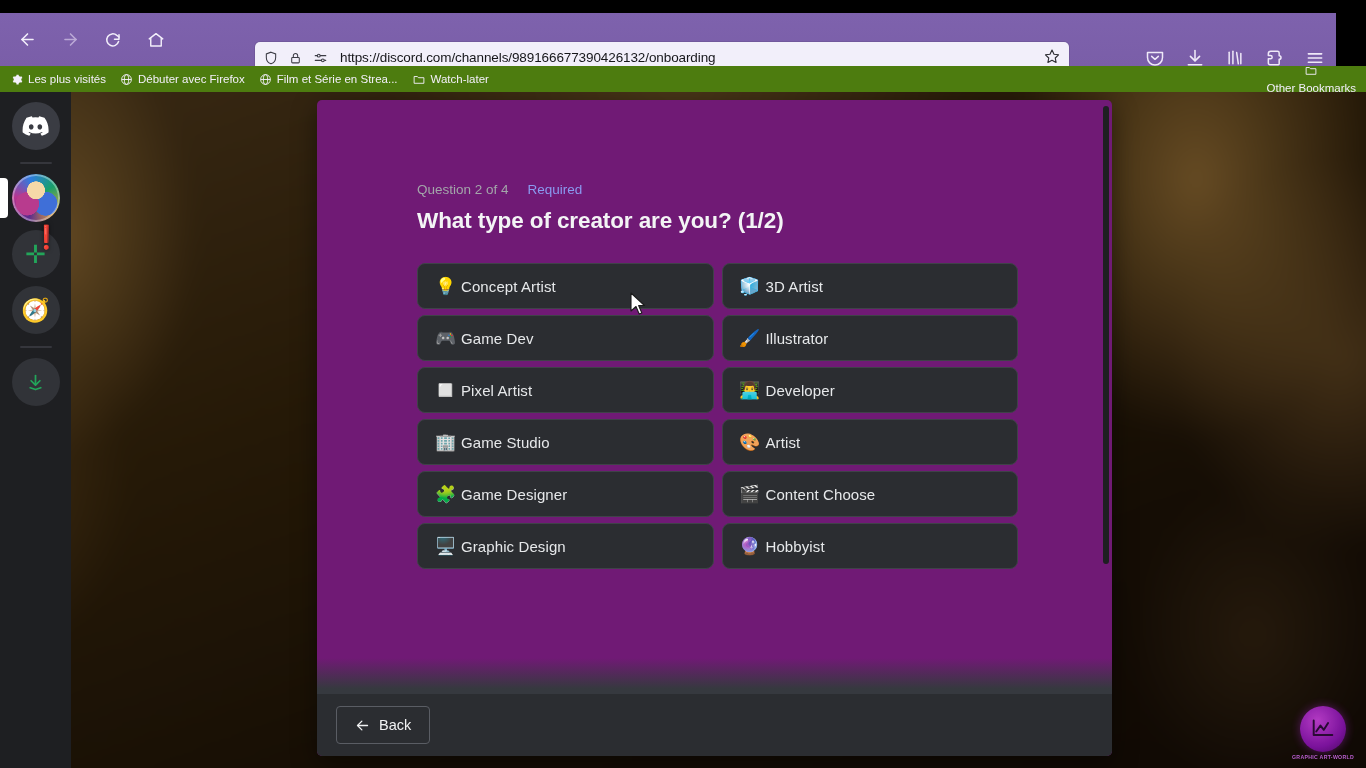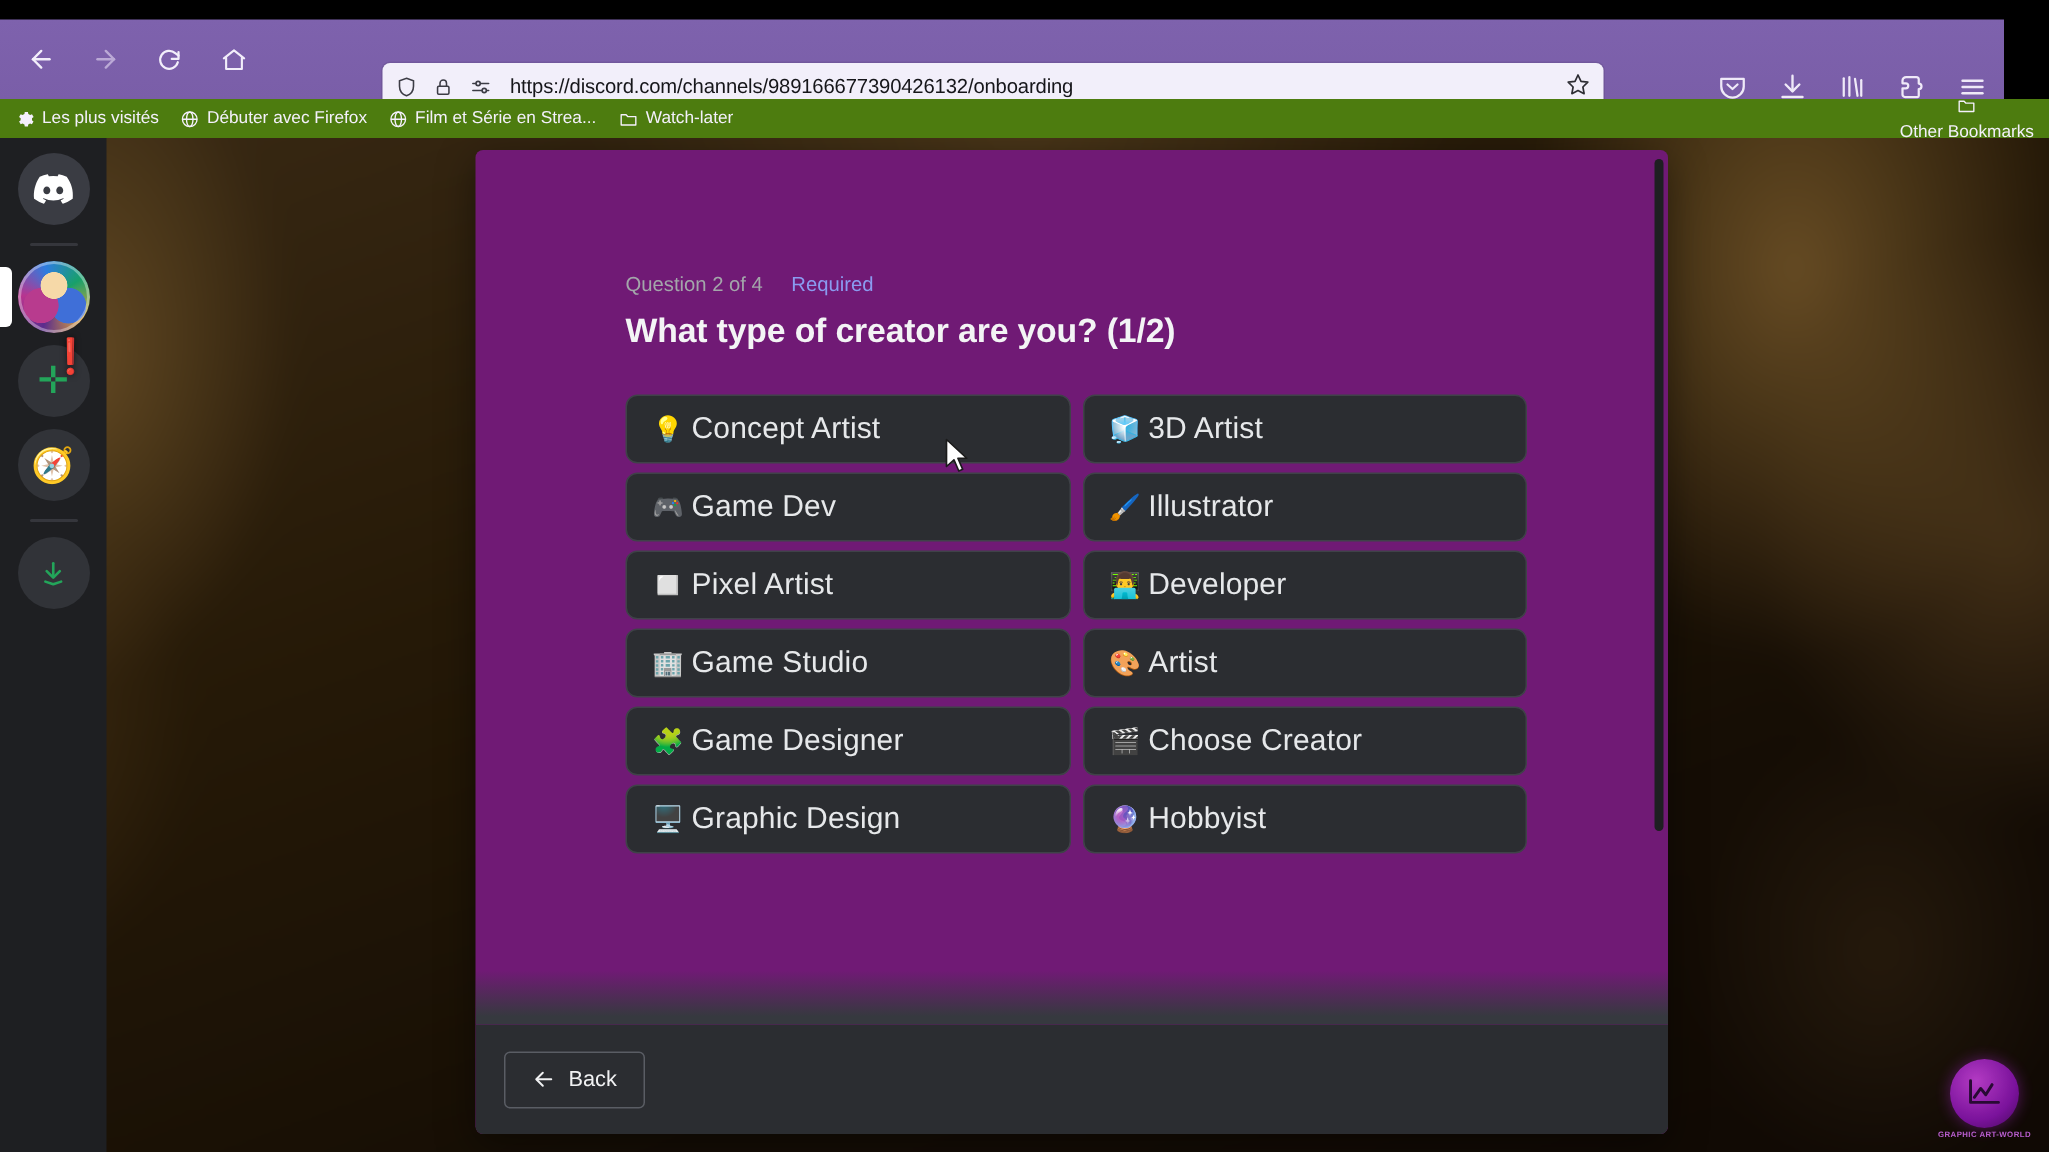--- a/index.html
+++ b/index.html
@@ -154,39 +154,39 @@
   .opt-grid {
     margin-top:29px; padding:0 94px 0 100px;
     display:grid; grid-template-columns:1fr 1fr; column-gap:8px; row-gap:6px;
   }
   .opt {
     height:46px; background:#2b2d31; border:1px solid #3f4248;
     border-radius:8px; display:flex; align-items:center;
     padding-left:17px; cursor:pointer;
   }
   .opt-emoji { font-size:17px; width:26px; flex:none; line-height:1; }
-  .opt-label { color:#e6e8ea; font-size:20px; letter-spacing:.1px; }
+  .opt-label { color:#e6e8ea; font-size:15px; letter-spacing:.1px; }
 
   
   .scroll-fade {
     position:absolute; left:0; right:0; bottom:0; height:36px;
     background:linear-gradient(180deg, rgba(54,57,63,0) 0%, #36393f 85%);
     pointer-events:none;
   }
   .scrollbar {
     position:absolute; right:3px; top:6px; width:6px; bottom:56px;
     background:transparent;
   }
   .scrollbar .thumb {
     position:absolute; left:0; top:0; width:6px; height:86%;
     background:#1e1f22; border-radius:4px;
   }
 
   .modal-footer {
-    height:73px; flex:none; background:#2b2d31;
+    height:62px; flex:none; background:#2b2d31;
     display:flex; align-items:center; padding:0 36px 0 19px;
   }
   .btn-back {
     height:38px; padding:0 18px; border:1px solid #5a5d64; border-radius:4px;
     background:transparent; color:#f1f2f3; font-size:14.5px;
     display:flex; align-items:center; gap:9px; cursor:pointer;
     font-family:"Liberation Sans", sans-serif;
   }
   .footer-right { margin-left:auto; display:flex; align-items:center; gap:20px; }
   .hint { color:#b4b7bb; font-size:12.5px; }
@@ -440,21 +440,21 @@
           <div class="opt">
             <span class="opt-emoji">🎨</span>
             <span class="opt-label">Artist</span>
           </div>
           <div class="opt">
             <span class="opt-emoji">🧩</span>
             <span class="opt-label">Game Designer</span>
           </div>
           <div class="opt">
             <span class="opt-emoji">🎬</span>
-            <span class="opt-label">Choose Creator</span>
+            <span class="opt-label">Content Choose</span>
           </div>
           <div class="opt">
             <span class="opt-emoji">🖥️</span>
             <span class="opt-label">Graphic Design</span>
           </div>
           <div class="opt">
             <span class="opt-emoji">🔮</span>
             <span class="opt-label">Hobbyist</span>
           </div>
         </div>

